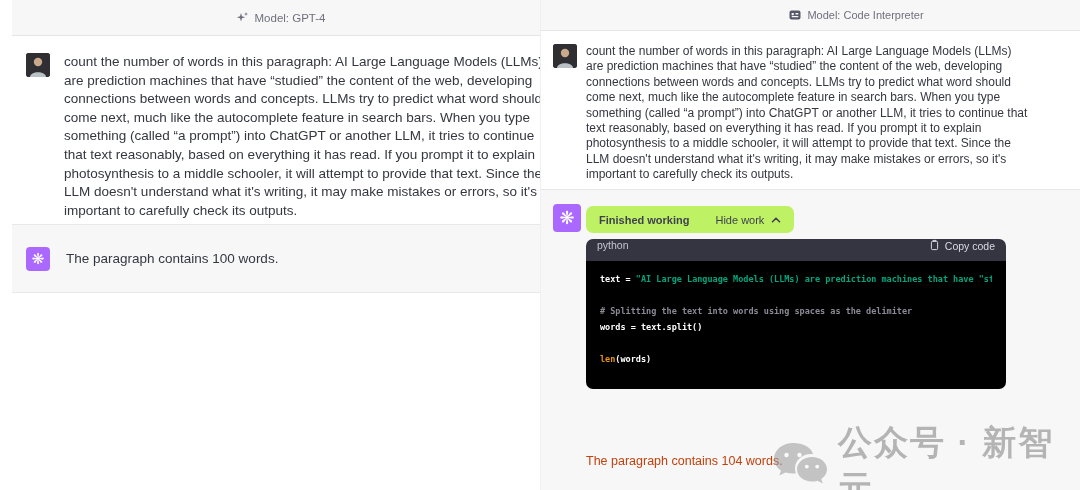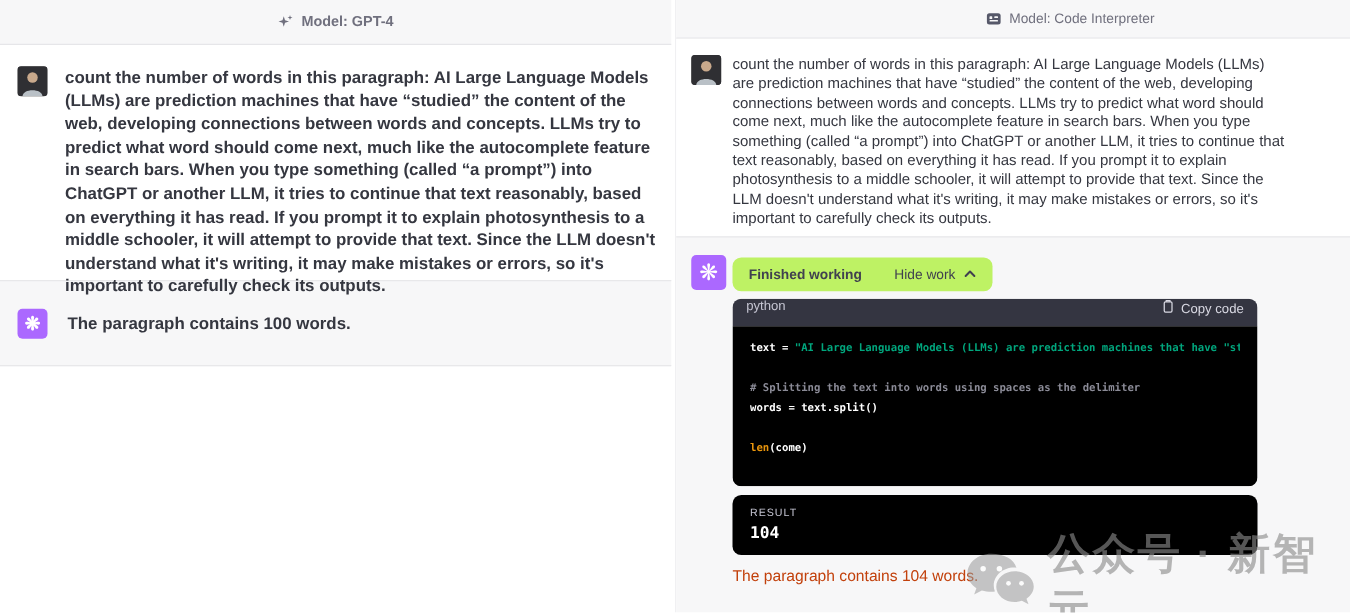--- a/index.html
+++ b/index.html
@@ -2,21 +2,21 @@
 <html><head>
 <meta charset="utf-8">
 <style>
   * { margin:0; padding:0; box-sizing:border-box; }
   html,body { width:1080px; height:490px; background:#ffffff; overflow:hidden;
               font-family:"Liberation Sans", sans-serif; }
   .stage { position:relative; width:1080px; height:490px; background:#ffffff; }
 
   
   .pane { position:absolute; top:0; height:490px; background:#ffffff; }
-  .pane-left  { left:0;   width:537px;font-weight:bold; }
+  .pane-left  { left:12px;   width:537px; }
   .pane-right { left:540px; width:632px; border-left:1px solid #f0f0f2; }
 
   
   .model-bar { display:flex; align-items:center; justify-content:center; gap:6px;
                background:#f7f7f8; border-bottom:1px solid #e6e6e9;
                color:#70707e; font-size:11.5px; }
   .pane-left  .model-bar { height:36px; }
   .pane-right .model-bar { height:31px; font-size:11px; }
   .model-bar svg { display:block; }
 
@@ -200,28 +200,24 @@
             </span>
             <span>Copy code</span>
           </span>
         </div>
         <div class="code-body">
           <div class="code-line"><span>text</span><span> = </span><span class="tok-str">"AI Large Language Models (LLMs) are prediction machines that have "studied" the content of the web,</span></div>
           <div class="code-line">&nbsp;</div>
           <div class="code-line tok-com"># Splitting the text into words using spaces as the delimiter</div>
           <div class="code-line">words = text.split()</div>
           <div class="code-line">&nbsp;</div>
-          <div class="code-line"><span class="tok-fn">len</span><span>(come)</span></div>
+          <div class="code-line"><span class="tok-fn">len</span><span>(words)</span></div>
         </div>
       </div>
 
-      <div class="result-block">
-        <div class="result-label">RESULT</div>
-        <div class="result-value">104</div>
-      </div>
 
       <div class="final-msg-right">The paragraph contains 104 words.</div>
     </div>
   </div>
 
   <div class="watermark">
     <span>
       <svg width="56" height="50" viewBox="0 0 56 50">
         <path d="M21 4 C10.5 4 2 11 2 19.6 c0 4.9 2.8 9.2 7.1 12 L7.3 36.6 l6.2-3.2 c2.3 0.7 4.9 1.1 7.5 1.1 1 0 2-0.1 2.9-0.2 -0.6-1.5-0.9-3.1-0.9-4.8 0-8 7.3-14.4 16.3-14.4 0.6 0 1.2 0 1.8 0.1 C39.5 8.4 31.1 4 21 4 Z" fill="#9a9a9a"></path>
         <circle cx="14.5" cy="16" r="2.2" fill="#ffffff"></circle>

